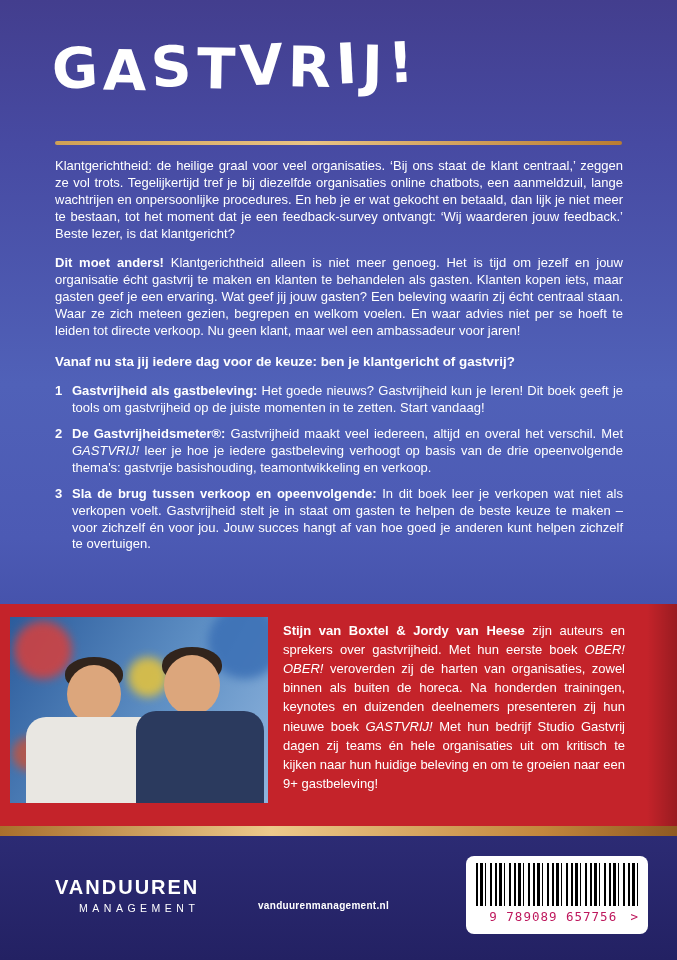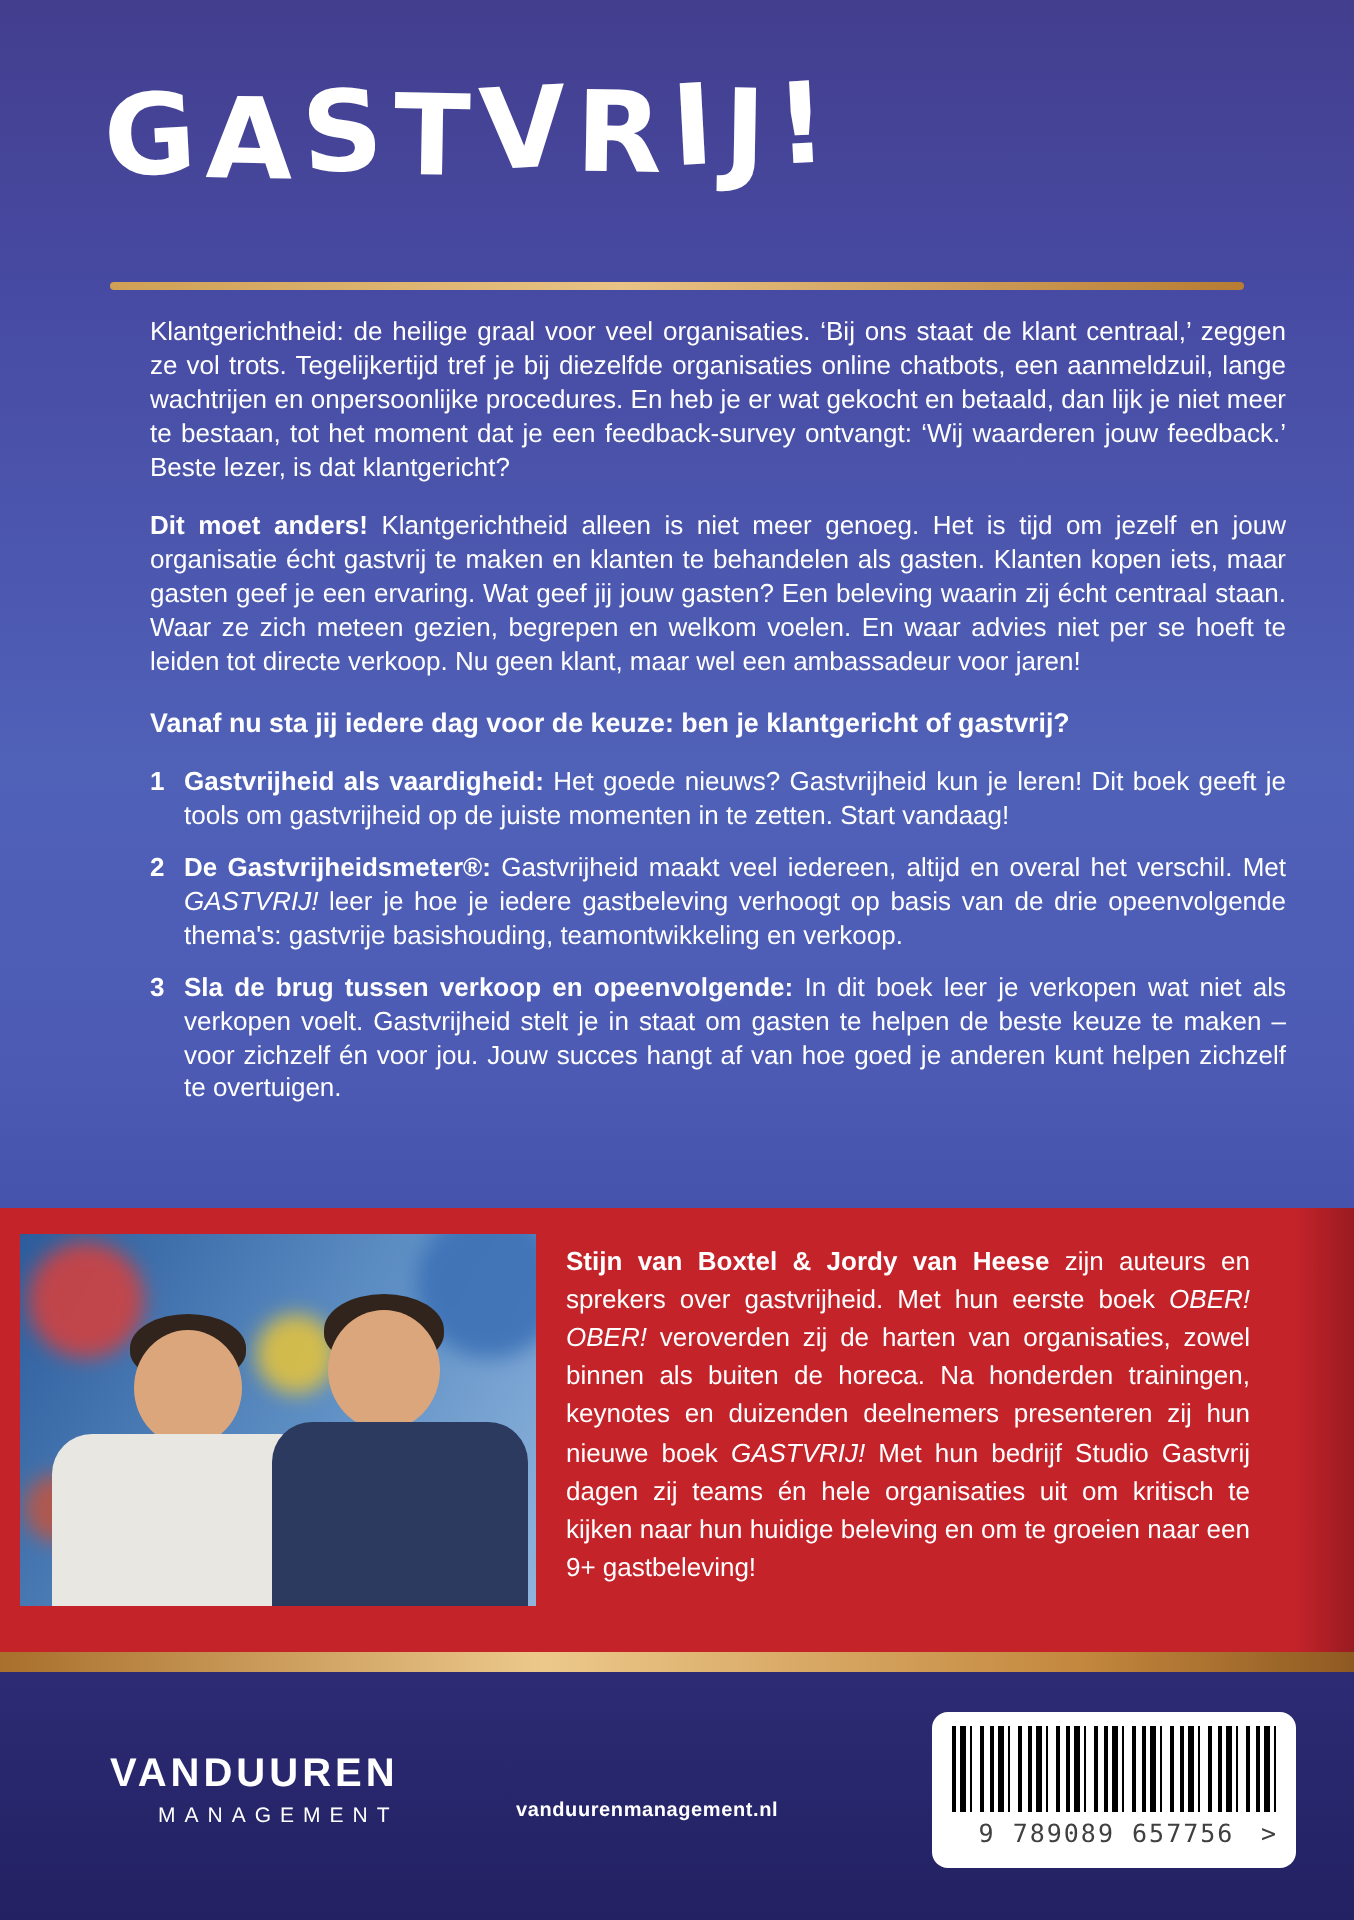--- a/index.html
+++ b/index.html
@@ -12,21 +12,21 @@
   .logo{
     position:absolute;left:52px;top:34px;margin:0;
     font-family:"DejaVu Sans",sans-serif;font-weight:bold;
     font-size:56px;letter-spacing:5px;transform:rotate(-1deg);
   }
   .rule{
     position:absolute;left:55px;top:141px;width:567px;height:4px;border-radius:2px;
     background:linear-gradient(90deg,#cfa055,#e8c385 45%,#b87c33);
   }
   
-  .body-copy{position:absolute;left:55px;top:158px;width:568px;font-size:13px;line-height:1.3;text-align:justify;margin-left:20px;}
+  .body-copy{position:absolute;left:55px;top:158px;width:568px;font-size:13px;line-height:1.3;text-align:justify;}
   .body-copy p{margin:0 0 13px;}
   .choice{font-weight:bold;font-size:13.4px;margin:15px 0 14px;}
   .points{list-style:none;margin:0;padding:0;}
   .points li{display:flex;margin-bottom:9px;}
   .points .num{flex:0 0 17px;font-weight:bold;}
   .points .pt{flex:1;text-align:justify;}
   
   .authors{position:absolute;left:0;top:604px;width:677px;height:222px;background:#c4232a;}
   .authors::after{content:"";position:absolute;right:0;top:0;width:30px;height:100%;
     background:linear-gradient(90deg,rgba(0,0,0,0),rgba(0,0,0,.22));}
@@ -53,21 +53,21 @@
   .gold-stripe{position:absolute;left:0;top:826px;width:677px;height:10px;
     background:linear-gradient(90deg,#a96f2c,#ecc98b 40%,#c3873d 80%,#8f5a22);}
   
   .footer{position:absolute;left:0;top:836px;width:677px;height:124px;
     background:linear-gradient(180deg,#2c2b74,#232163);}
   .publisher{position:absolute;left:55px;top:40px;}
   .pub-name{font-size:20px;font-weight:bold;letter-spacing:2px;}
   .pub-sub{font-size:10.5px;letter-spacing:4.5px;text-align:right;margin-top:3px;}
   .site{position:absolute;left:258px;top:64px;font-size:10px;font-weight:bold;letter-spacing:.3px;}
   .barcode{position:absolute;right:29px;top:20px;width:182px;height:78px;background:#fff;
-    border-radius:8px;padding:7px 10px 5px;box-sizing:border-box;color:#404040;}
+    border-radius:8px;padding:7px 10px 5px;box-sizing:border-box;color:#be185d;}
   .bars{height:43px;
     background:repeating-linear-gradient(90deg,#000 0 2px,#fff 2px 4px,#000 4px 7px,#fff 7px 9px,#000 9px 10px,#fff 10px 14px,#000 14px 16px,#fff 16px 19px);}
   .digits{display:flex;align-items:baseline;margin-top:3px;
     font-family:"DejaVu Sans Mono","Liberation Mono",monospace;font-size:12.5px;}
   .digits .isbn{flex:1;text-align:center;letter-spacing:1px;}
   .digits .qz{flex:0 0 auto;}
 </style>
 </head>
 <body>
 
@@ -76,21 +76,21 @@
   <h1 class="logo"><span style="display: inline-block; transform: rotate(-2deg) translateY(-1px);">G</span><span style="display: inline-block; transform: rotate(2deg) translateY(2px);">A</span><span style="display: inline-block; transform: rotate(-2deg) translateY(-1px);">S</span><span style="display: inline-block; transform: rotate(2deg) translateY(2px);">T</span><span style="display: inline-block; transform: rotate(-2deg) translateY(-1px);">V</span><span style="display: inline-block; transform: rotate(2deg) translateY(2px);">R</span><span style="display: inline-block; transform: rotate(-2deg) translateY(-1px);">I</span><span style="display: inline-block; transform: rotate(2deg) translateY(2px);">J</span><span style="display: inline-block; transform: rotate(-2deg) translateY(-1px);">!</span></h1>
   <div class="rule"></div>
 
   <main class="body-copy">
     <p>Klantgerichtheid: de heilige graal voor veel organisaties. ‘Bij ons staat de klant centraal,’ zeggen ze vol trots. Tegelijkertijd tref je bij diezelfde organisaties online chatbots, een aanmeldzuil, lange wachtrijen en onpersoonlijke procedures. En heb je er wat gekocht en betaald, dan lijk je niet meer te bestaan, tot het moment dat je een feedback-survey ontvangt: ‘Wij waarderen jouw feedback.’ Beste lezer, is dat klantgericht?</p>
     <p><strong>Dit moet anders!</strong><span> Klantgerichtheid alleen is niet meer genoeg. Het is tijd om jezelf en jouw organisatie écht gastvrij te maken en klanten te behandelen als gasten. Klanten kopen iets, maar gasten geef je een ervaring. Wat geef jij jouw gasten? Een beleving waarin zij écht centraal staan. Waar ze zich meteen gezien, begrepen en welkom voelen. En waar advies niet per se hoeft te leiden tot directe verkoop. Nu geen klant, maar wel een ambassadeur voor jaren!</span></p>
     <p class="choice">Vanaf nu sta jij iedere dag voor de keuze: ben je klantgericht of gastvrij?</p>
     <ol class="points">
       <li>
         <span class="num">1</span>
-        <span class="pt"><strong>Gastvrijheid als vaardigheid:</strong><span><span> Het goede nieuws? Gastvrijheid kun je leren! Dit boek geeft je tools om gastvrijheid op de juiste momenten in te zetten. Start vandaag!</span></span></span>
+        <span class="pt"><strong>Gastvrijheid als gastbeleving:</strong><span><span> Het goede nieuws? Gastvrijheid kun je leren! Dit boek geeft je tools om gastvrijheid op de juiste momenten in te zetten. Start vandaag!</span></span></span>
       </li>
       <li>
         <span class="num">2</span>
         <span class="pt"><strong>De Gastvrijheidsmeter®:</strong><span><span> Gastvrijheid maakt veel iedereen, altijd en overal het verschil. Met </span><span style="font-style: italic;">GASTVRIJ!</span><span> leer je hoe je iedere gastbeleving verhoogt op basis van de drie opeenvolgende thema's: gastvrije basishouding, teamontwikkeling en verkoop.</span></span></span>
       </li>
       <li>
         <span class="num">3</span>
         <span class="pt"><strong>Sla de brug tussen verkoop en opeenvolgende:</strong><span><span> In dit boek leer je verkopen wat niet als verkopen voelt. Gastvrijheid stelt je in staat om gasten te helpen de beste keuze te maken – voor zichzelf én voor jou. Jouw succes hangt af van hoe goed je anderen kunt helpen zichzelf te overtuigen.</span></span></span>
       </li>
     </ol>

